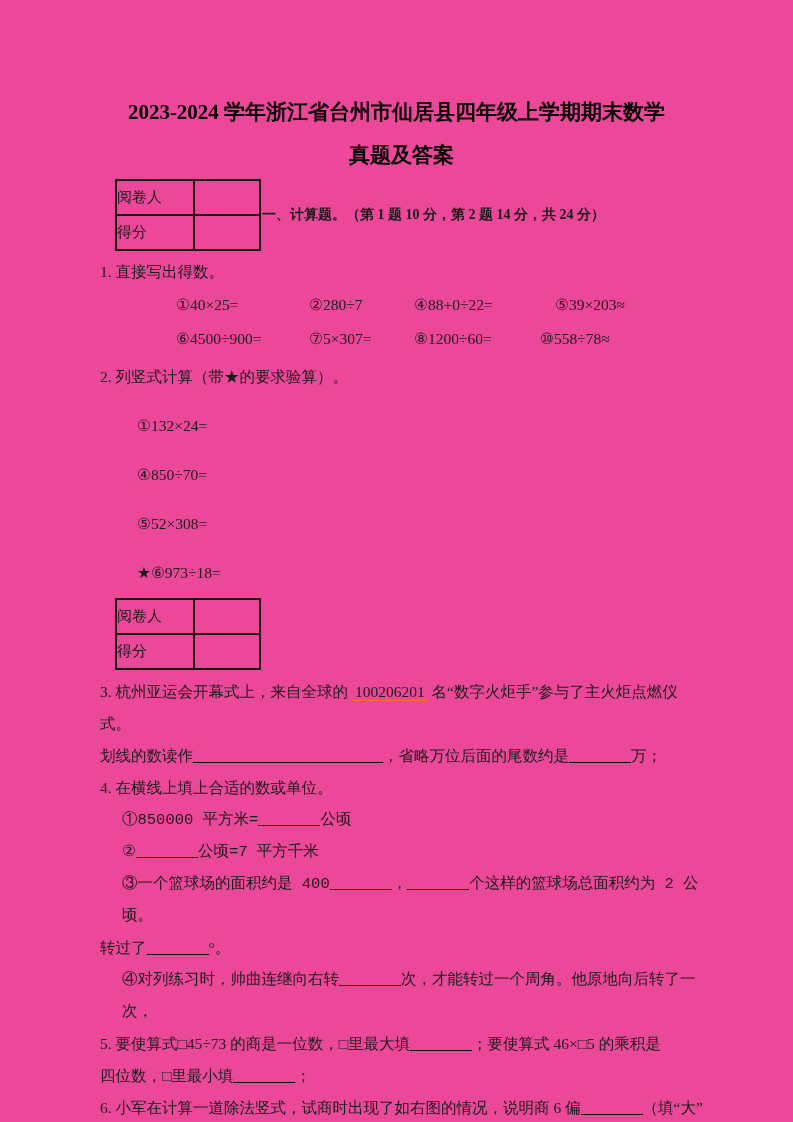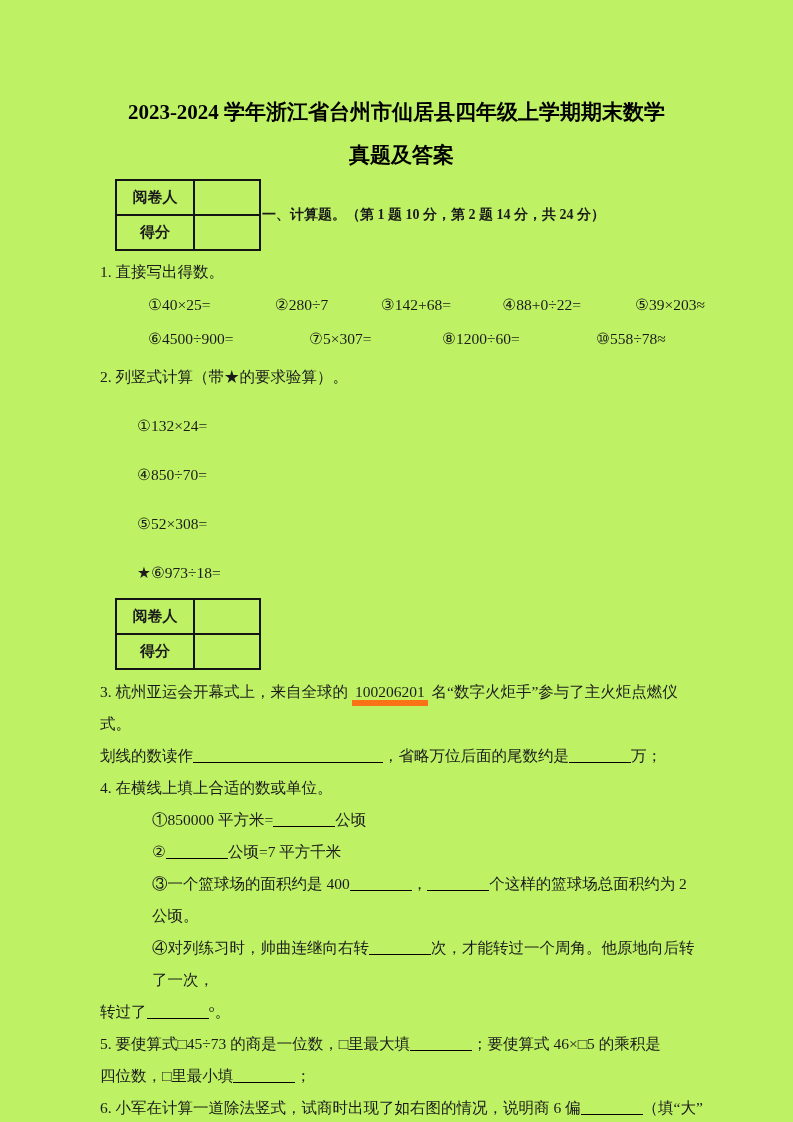--- a/index.html
+++ b/index.html
@@ -1,20 +1,20 @@
 <!DOCTYPE html>
 <html><head>
 <meta charset="utf-8">
 <style>
   html, body { margin: 0; padding: 0; background: #ffffff; }
   .page {
     position: relative;
     width: 793px;
     height: 1122px;
-    background: #bef264;
+    background: #ec4899;
     overflow: hidden;
     font-family: "Liberation Serif", "DejaVu Serif", serif;
     color: #1b1b1b;
     font-size: 15.5px;
   }
   .title {
     text-align: center;
     font-weight: bold;
     font-size: 21px;
     color: #000;
@@ -31,51 +31,51 @@
     margin-top: 9px;
   }
   table.score-table { border-collapse: collapse; }
   table.score-table td {
     border: 2px solid #141414;
     height: 33px;
     padding: 0;
   }
   table.score-table td.lbl {
     width: 76px;
-    text-align: center;
-    font-weight: bold;
+    text-align: left;
+    font-weight: normal;
     font-size: 15px;
   }
   table.score-table td.val { width: 64px; }
   .sec-heading {
     font-weight: bold;
     font-size: 14px;
     margin-left: 1px;
     white-space: nowrap;
   }
 
   .line { line-height: 32px; }
   .q-stem { margin-top: 5px; }
-  .q1-row { display: flex; margin-left: 48px; line-height: 34px; white-space: nowrap; gap: 28px; }
+  .q1-row { display: flex; margin-left: 76px; line-height: 34px; white-space: nowrap; }
   .q1-row .c1 { width: 133px; }
   .q1-row .c2 { width: 105px; }
   .q1-row .c3 { width: 126px; }
   .q1-row .c4 { width: 141px; }
   .q2-item { margin-left: 37px; line-height: 33px; margin-top: 16px; }
-  .indent { margin-left: 52px; }
+  .indent { margin-left: 22px; font-family: Liberation Mono, monospace; }
 
   .blank {
     display: inline-block;
     width: 62px;
     height: 15px;
     border-bottom: 1px solid #000;
     vertical-align: -2px;
   }
   .blank.wide { width: 190px; }
-  .ulnum { border-bottom: 6px solid #f97316; padding: 0 3px; }
+  .ulnum { border-bottom: 1px solid #f97316; padding: 0 3px; }
   .mt6 { margin-top: 6px; }
 </style>
 </head>
 <body>
 
 <div class="page">
   <div class="title">
     <div class="t1">2023-2024 学年浙江省台州市仙居县四年级上学期期末数学</div>
     <div class="t2">真题及答案</div>
   </div>
@@ -95,21 +95,20 @@
         </tr>
       </tbody>
         </table>
       <div class="sec-heading">一、计算题。（第 1 题 10 分，第 2 题 14 分，共 24 分）</div>
     </div>
 
     <div class="line q-stem">1. 直接写出得数。</div>
     <div class="q1-row">
       <span class="c1">①40×25=</span>
       <span class="c2">②280÷7</span>
-      <span class="c3">③142+68=</span>
       <span class="c4">④88+0÷22=</span>
       <span class="c5">⑤39×203≈</span>
     </div>
     <div class="q1-row">
       <span class="c1">⑥4500÷900=</span>
       <span class="c2">⑦5×307=</span>
       <span class="c3">⑧1200÷60=</span>
       <span class="c5">⑩558÷78≈</span>
     </div>
 
@@ -144,25 +143,25 @@
     <div class="line">4. 在横线上填上合适的数或单位。</div>
     <div class="line indent">
       <span>①850000 平方米=</span><span class="blank"></span><span>公顷</span>
     </div>
     <div class="line indent">
       <span>②</span><span class="blank"></span><span>公顷=7 平方千米</span>
     </div>
     <div class="line indent">
       <span>③一个篮球场的面积约是 400</span><span class="blank"></span><span>，</span><span class="blank"></span><span>个这样的篮球场总面积约为 2 公顷。</span>
     </div>
+    <div class="line">
+      <span>转过了</span><span class="blank"></span><span>°。</span>
+    </div>
     <div class="line indent">
       <span>④对列练习时，帅曲连继向右转</span><span class="blank"></span><span>次，才能转过一个周角。他原地向后转了一次，</span>
-    </div>
-    <div class="line">
-      <span>转过了</span><span class="blank"></span><span>°。</span>
     </div>
 
     <div class="line">
       <span>5. 要使算式□45÷73 的商是一位数，□里最大填</span><span class="blank"></span><span>；要使算式 46×□5 的乘积是</span>
     </div>
     <div class="line">
       <span>四位数，□里最小填</span><span class="blank"></span><span>；</span>
     </div>
 
     <div class="line">

